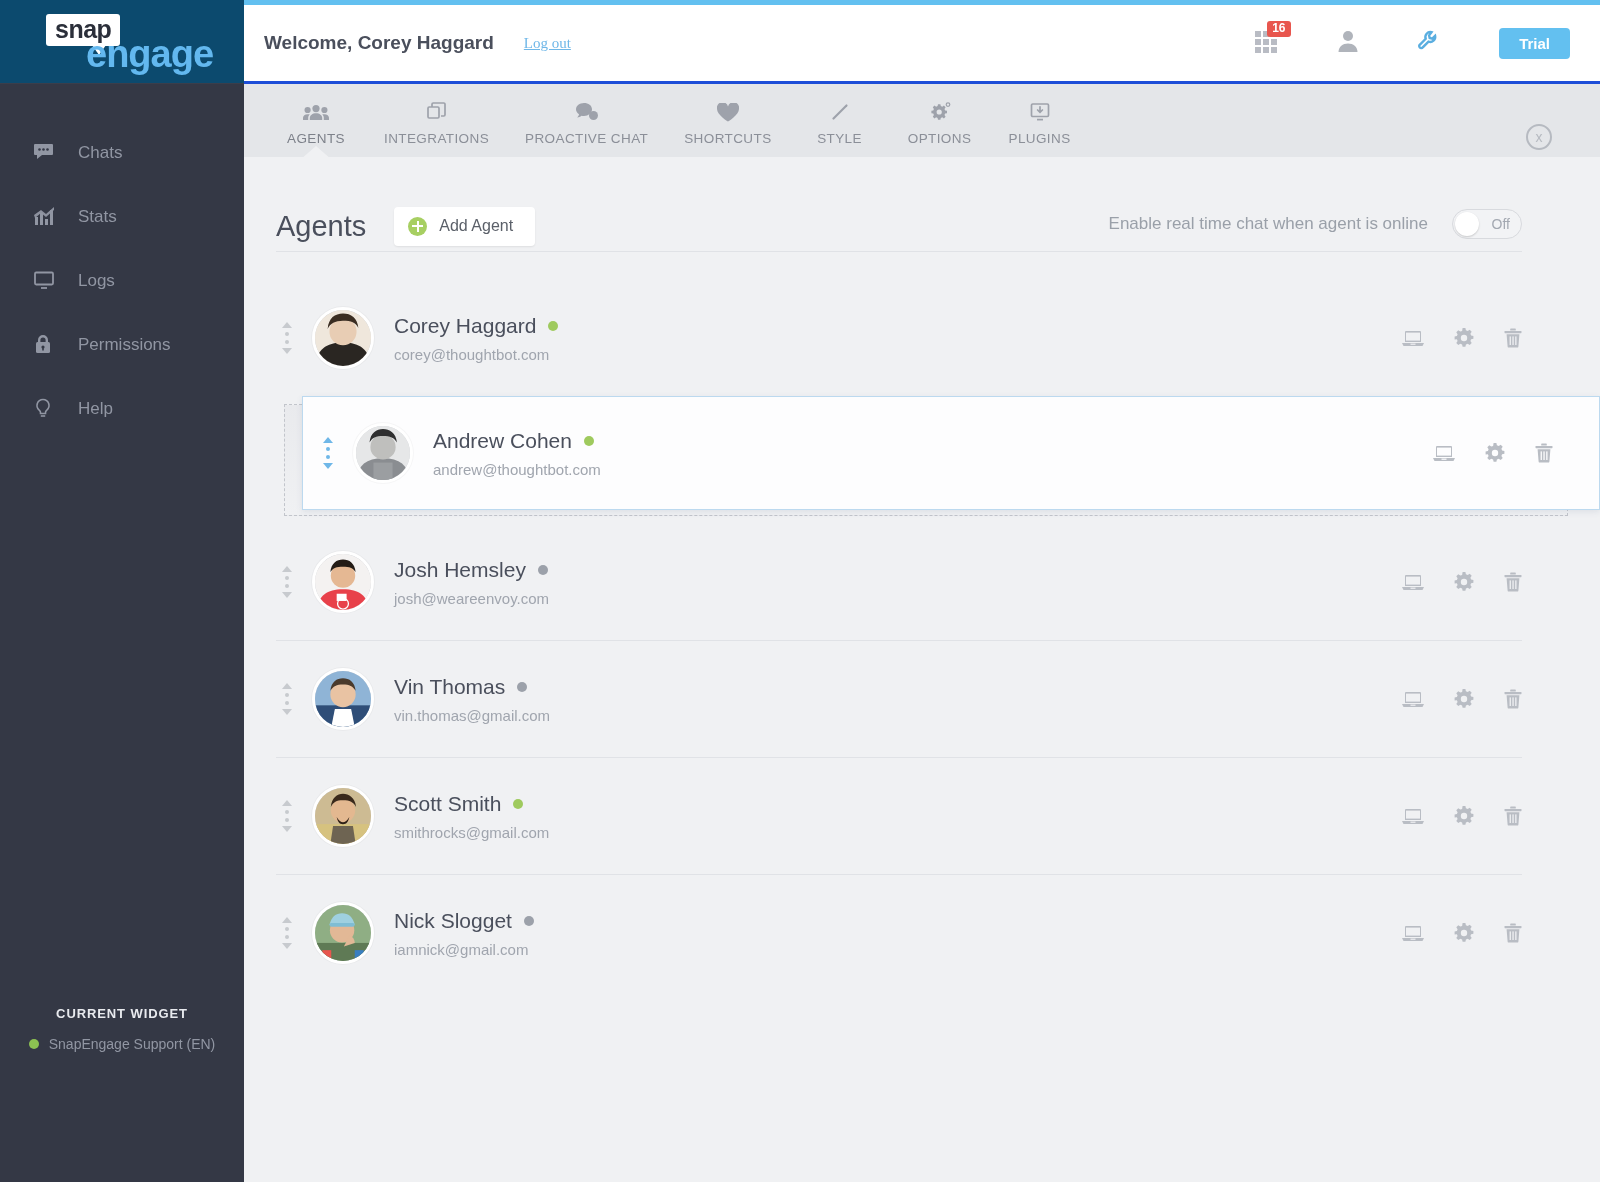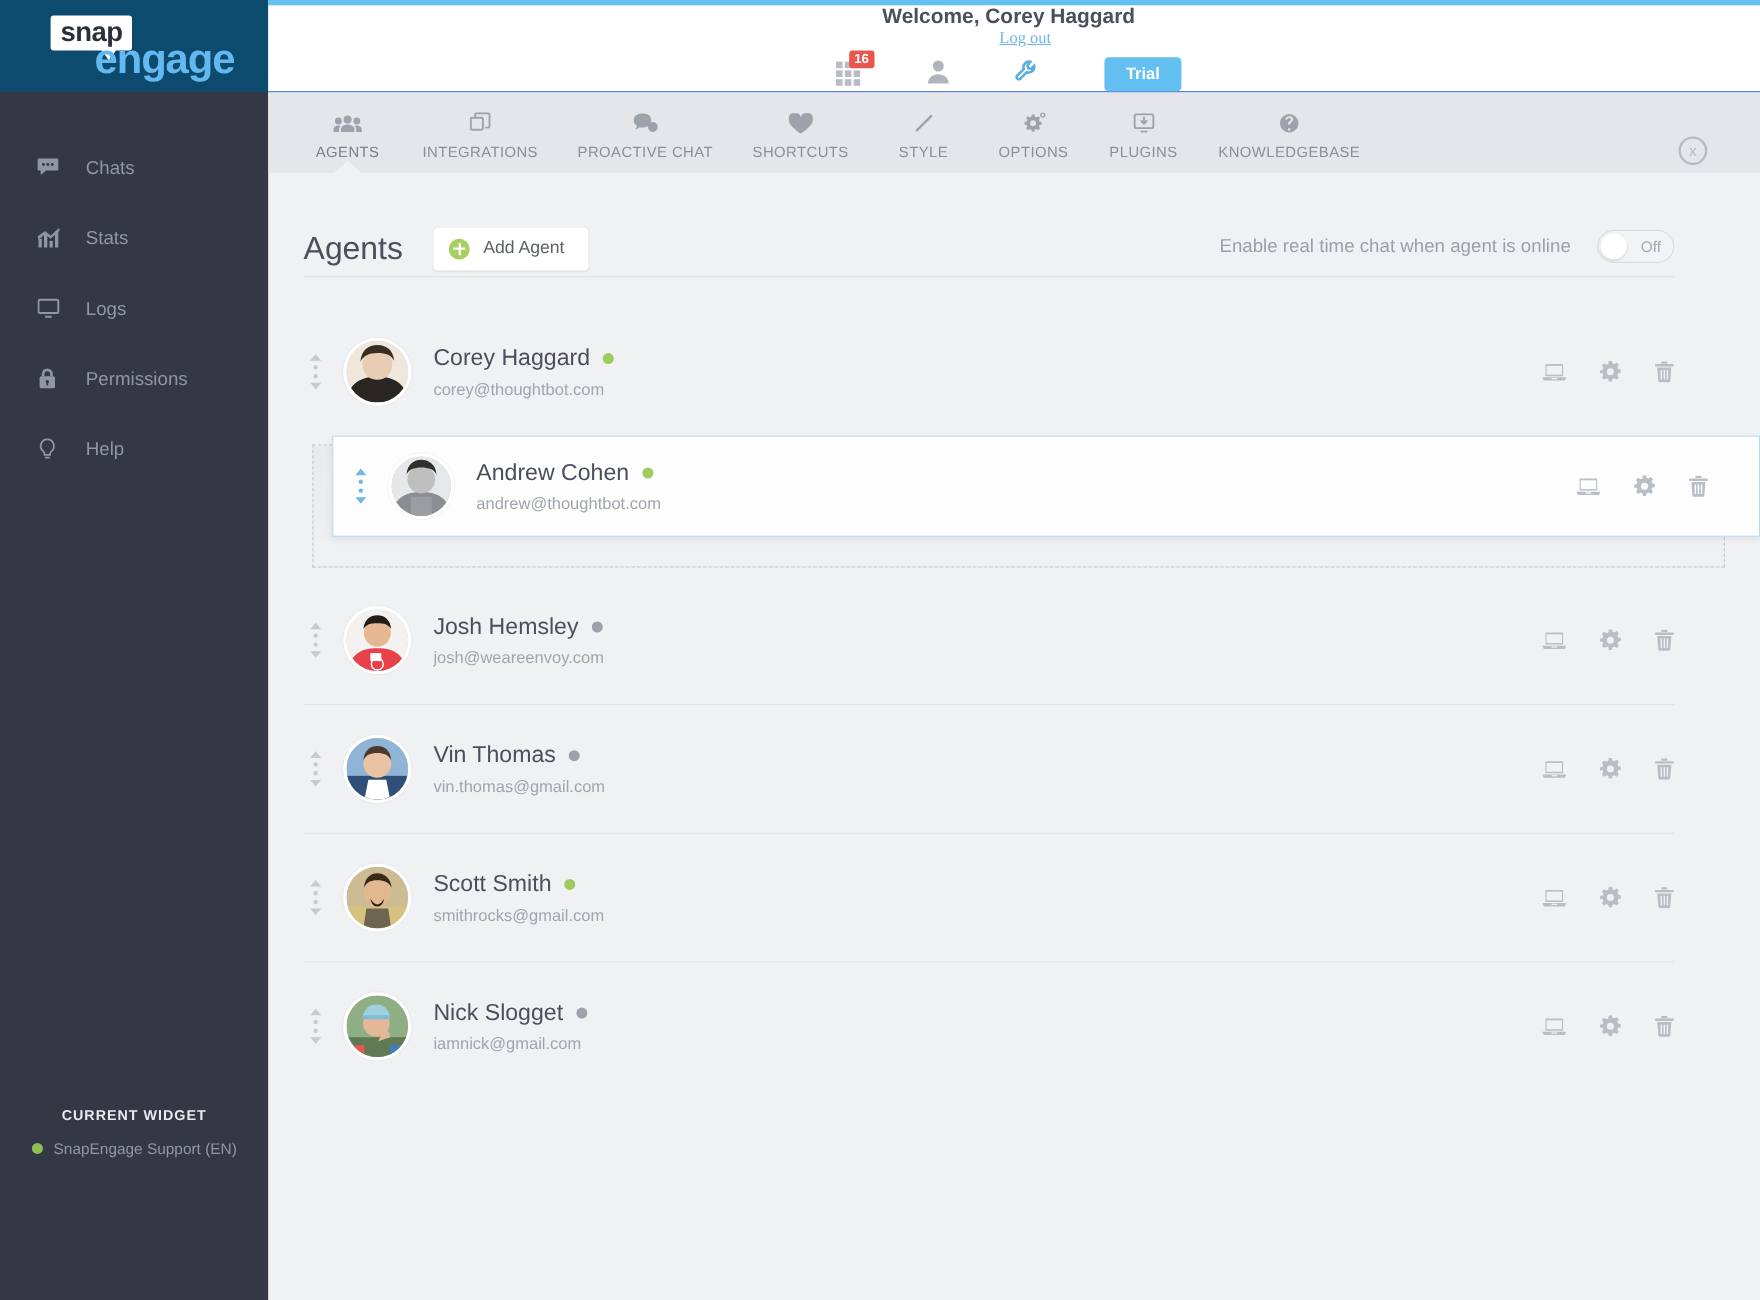--- a/index.html
+++ b/index.html
@@ -83,22 +83,21 @@
   }
 
   
   .main { flex: 1 1 auto; height: 1182px; position: relative; background: #f0f1f3; }
   .blue-strip { height: 5px; background: #63c0f0; }
 
   .topbar {
     height: 79px; background: #ffffff;
     display: flex; align-items: center;
     padding: 0 30px 0 20px;
-    border-bottom: 1px solid #1d4ed8;
-    flex-direction: column;
+    border-bottom: 3px solid #1d4ed8;
   }
   .welcome { font-size: 19px; color: #4a4f5c; font-weight: bold; }
   .logout {
     margin-left: 30px; font-size: 15px;
     color: #6fb7e8; text-decoration: underline; cursor: pointer; font-family: Liberation Serif, serif;
   }
   .topbar-spacer { flex: 1 1 auto; }
   .topbar-icons { display: flex; align-items: center; gap: 58px; }
   .grid-icon-wrap { position: relative; width: 24px; height: 24px; cursor: pointer; }
   .grid-icon {
@@ -252,21 +251,21 @@
   .row-actions .act { cursor: pointer; display: flex; align-items: center; }
 
   
   .drag-zone { position: relative; height: 128px; margin: 0; }
   .drop-placeholder {
     position: absolute; left: 8px; right: -46px; top: 8px; height: 112px;
     border: 1px dashed #c2c5cb;
     background: linear-gradient(#e9eaed, #f0f1f3);
   }
   .drag-card {
-    position: absolute; left: 26px; right: -78px; top: 0px; height: 92px;
+    position: absolute; left: 26px; right: -78px; top: 0px; height: 114px;
     background: #fdfdfe;
     border: 1px solid #bcd9ef;
     box-shadow: 0 2px 6px rgba(80,110,140,0.12);
     display: flex; align-items: center;
     padding-left: 14px; padding-right: 46px;
   }
   .drag-card .avatar { width: 60px; height: 60px; flex: 0 0 60px; }
 </style>
 </head>
 <body>
@@ -465,29 +464,20 @@
         <span class="tab-icon">
           <svg width="20" height="20" viewBox="0 0 20 20" fill="none" stroke="currentColor" stroke-width="1.7">
             <rect x="1.5" y="2" width="17" height="12.5" rx="1.2"></rect>
             <line x1="7" y1="17.6" x2="13" y2="17.6"></line>
             <path d="M10 4.8v5.2M7.6 8l2.4 2.4L12.4 8" stroke-linecap="round"></path>
           </svg>
         </span>
         <span class="tab-label">PLUGINS</span>
       </div>
 
-      <div class="tab">
-        <span class="tab-icon">
-          <svg width="20" height="20" viewBox="0 0 20 20" fill="currentColor">
-            <circle cx="10" cy="10" r="8.4"></circle>
-            <path d="M9 14.6h2v2H9zM10 3.6c-2 0-3.4 1.2-3.6 3h2c.1-.8.7-1.3 1.6-1.3.8 0 1.5.5 1.5 1.2 0 .6-.3 1-1.1 1.6-.9.7-1.4 1.3-1.4 2.5v.6h2v-.4c0-.8.3-1.2 1.2-1.9.9-.7 1.4-1.4 1.4-2.5 0-1.7-1.4-2.8-3.6-2.8z" fill="#e4e6e9"></path>
-          </svg>
-        </span>
-        <span class="tab-label">KNOWLEDGEBASE</span>
-      </div>
 
       <div class="close-tabbar">x</div>
     </div>
 
     <div class="content">
 
       <div class="page-head">
         <span class="page-title">Agents</span>
         <span class="add-agent">
           <span class="plus-circle"></span>

